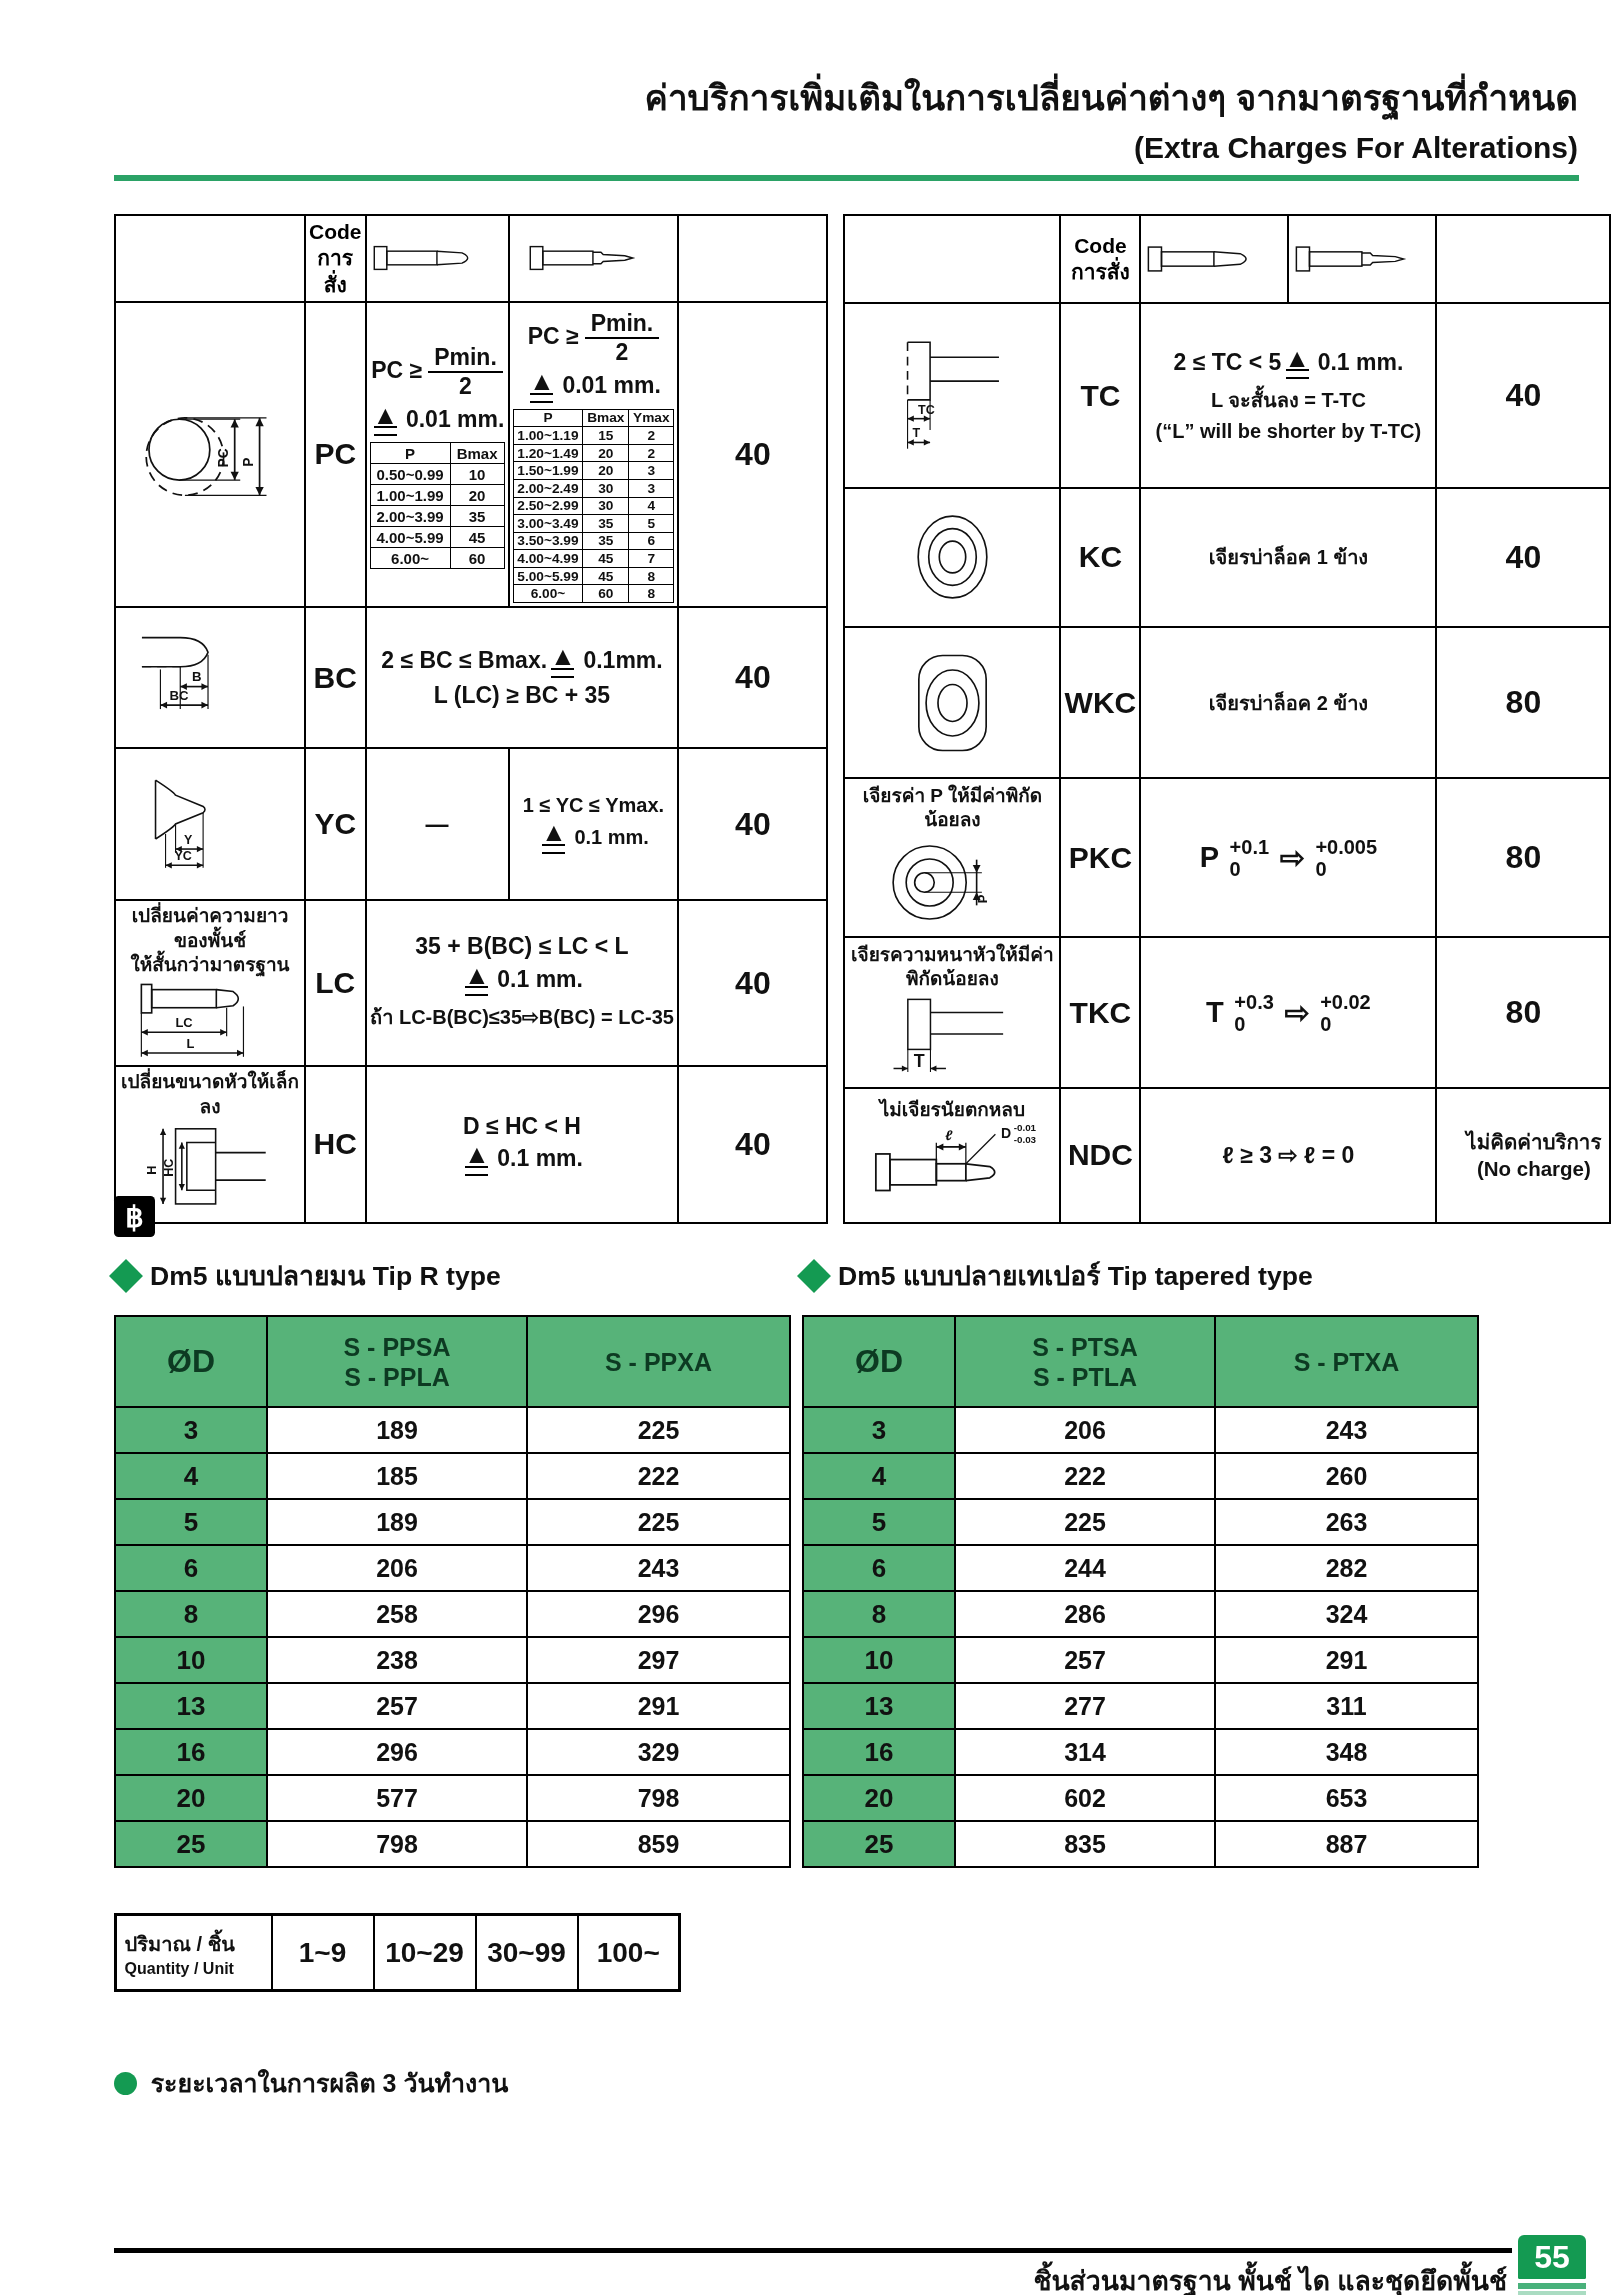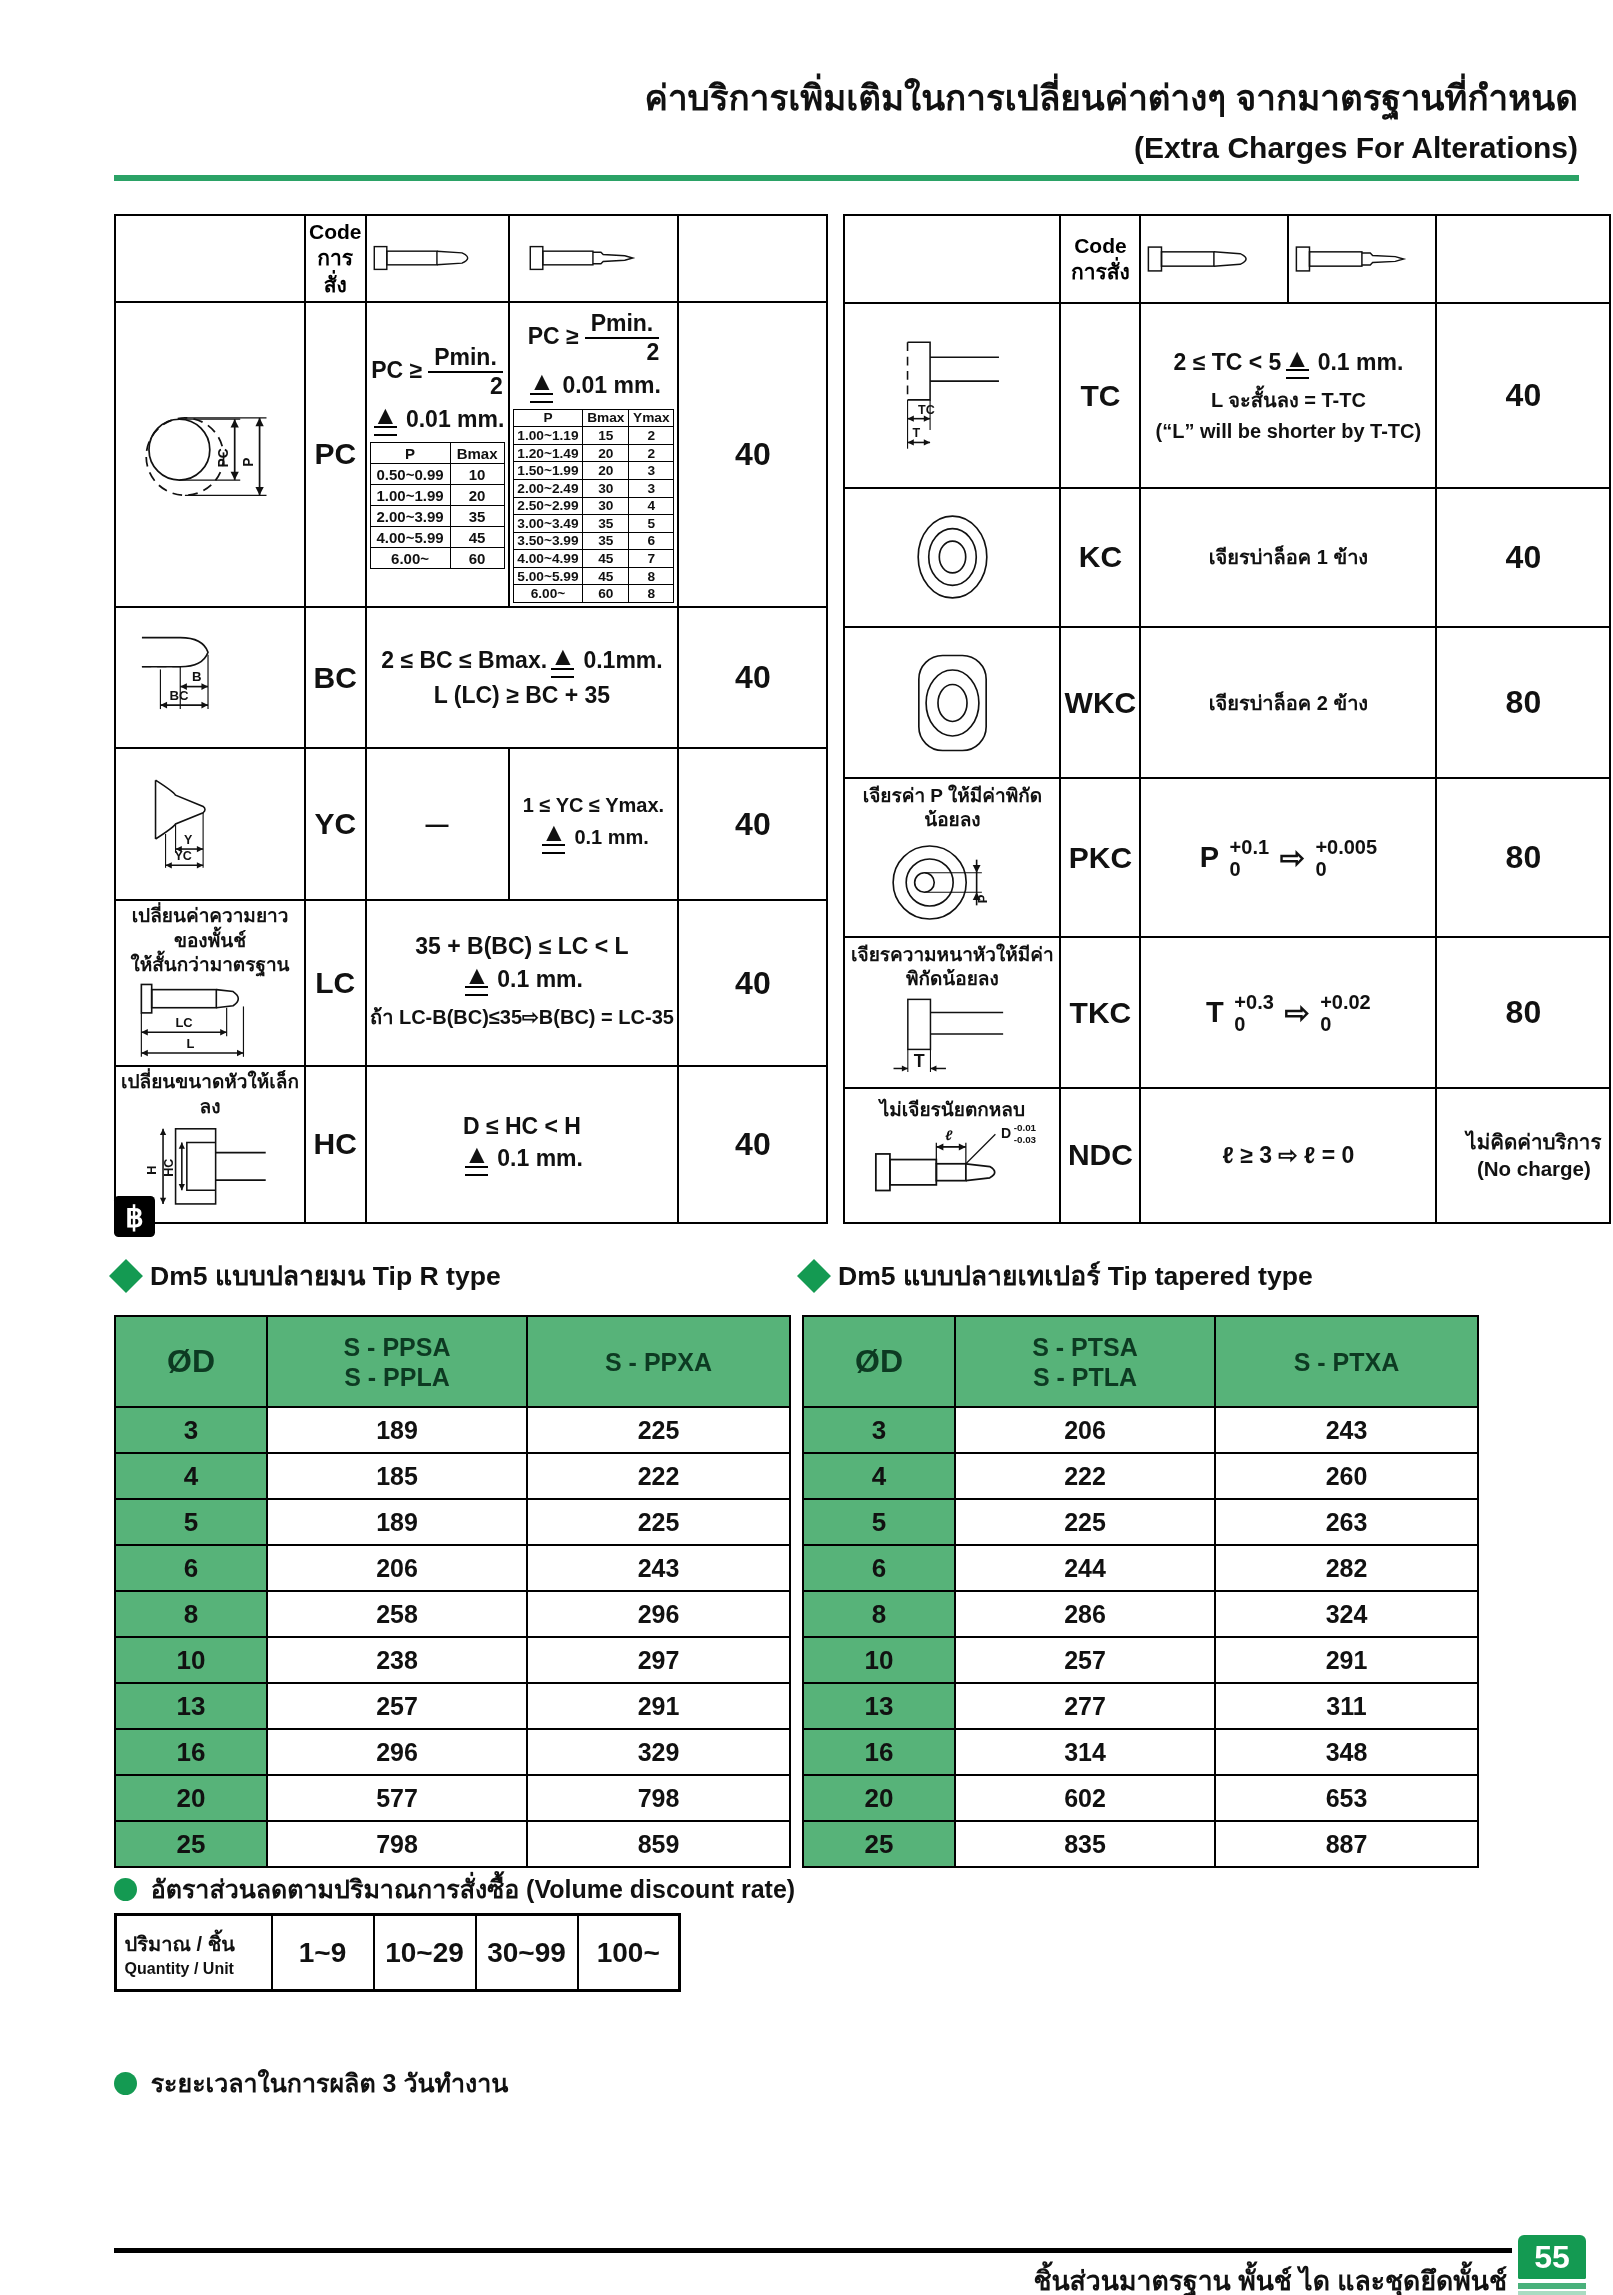--- a/index.html
+++ b/index.html
@@ -21,21 +21,21 @@
   .h-code { background:#d7e9d7; color:#000; font-size:21px; font-weight:bold; line-height:1.25; }
   .h-price{ background:#149a52; color:#fff; font-size:21px; font-weight:bold; line-height:1.25; }
   .code-cell  { font-size:30px; font-weight:bold; }
   .price-cell { background:#d6d6d6; font-size:32px; font-weight:bold; }
   .price-cell.small { font-size:20.5px; line-height:1.35;padding-left:24px; }
   .spec { font-size:23px; font-weight:bold; }
   .spec .line { margin:4.6px 0; }
   .spec .sub  { font-size:20px; }
   .desc { font-size:19px; font-weight:bold; line-height:1.3; }
 
-  .frac { display:inline-block; vertical-align:middle; text-align:right; margin-left:6px; }
+  .frac { display:inline-block; vertical-align:middle; text-align:center; margin-left:6px; }
   .frac .num { display:block; border-bottom:2.3px solid #000; padding:0 6px; }
   .frac .den { display:block; }
 
   .uparr { display:inline-block; vertical-align:middle; margin:0 7.6px 0 3px; font-size:26px; line-height:0.8; }
   .uparr::after { content:""; display:block; width:23px; height:6px; margin:0.8px auto 0;
                   border-top:2.3px solid #000; border-bottom:2.3px solid #000; }
 
   .tolwrap { display:flex; align-items:center; justify-content:center; gap:10.6px; font-weight:bold; }
   .tolbase { font-size:29px; }
   .tolstack { display:inline-flex; flex-direction:column; font-size:20px; line-height:1.1; text-align:left; }
@@ -714,24 +714,20 @@
           </tr>
       <tr class="p-row">
             <td class="d-col">25</td>
             <td class="v-col">835</td>
             <td class="v-col">887</td>
           </tr>
     </tbody>
       </table>
   </div>
 
-  <div class="bullet-line" style="top:1869px">
-    <span class="dot"></span>
-    <span class="note-text">อัตราส่วนลดตามปริมาณการสั่งซื้อ (Volume discount rate)</span>
-  </div>
   <table class="disc-table">
     <colgroup>
         <col style="width:156px">
         <col style="width:102px">
         <col style="width:102px">
         <col style="width:102px">
         <col style="width:102px">
       </colgroup>
     <tbody>
         <tr>

